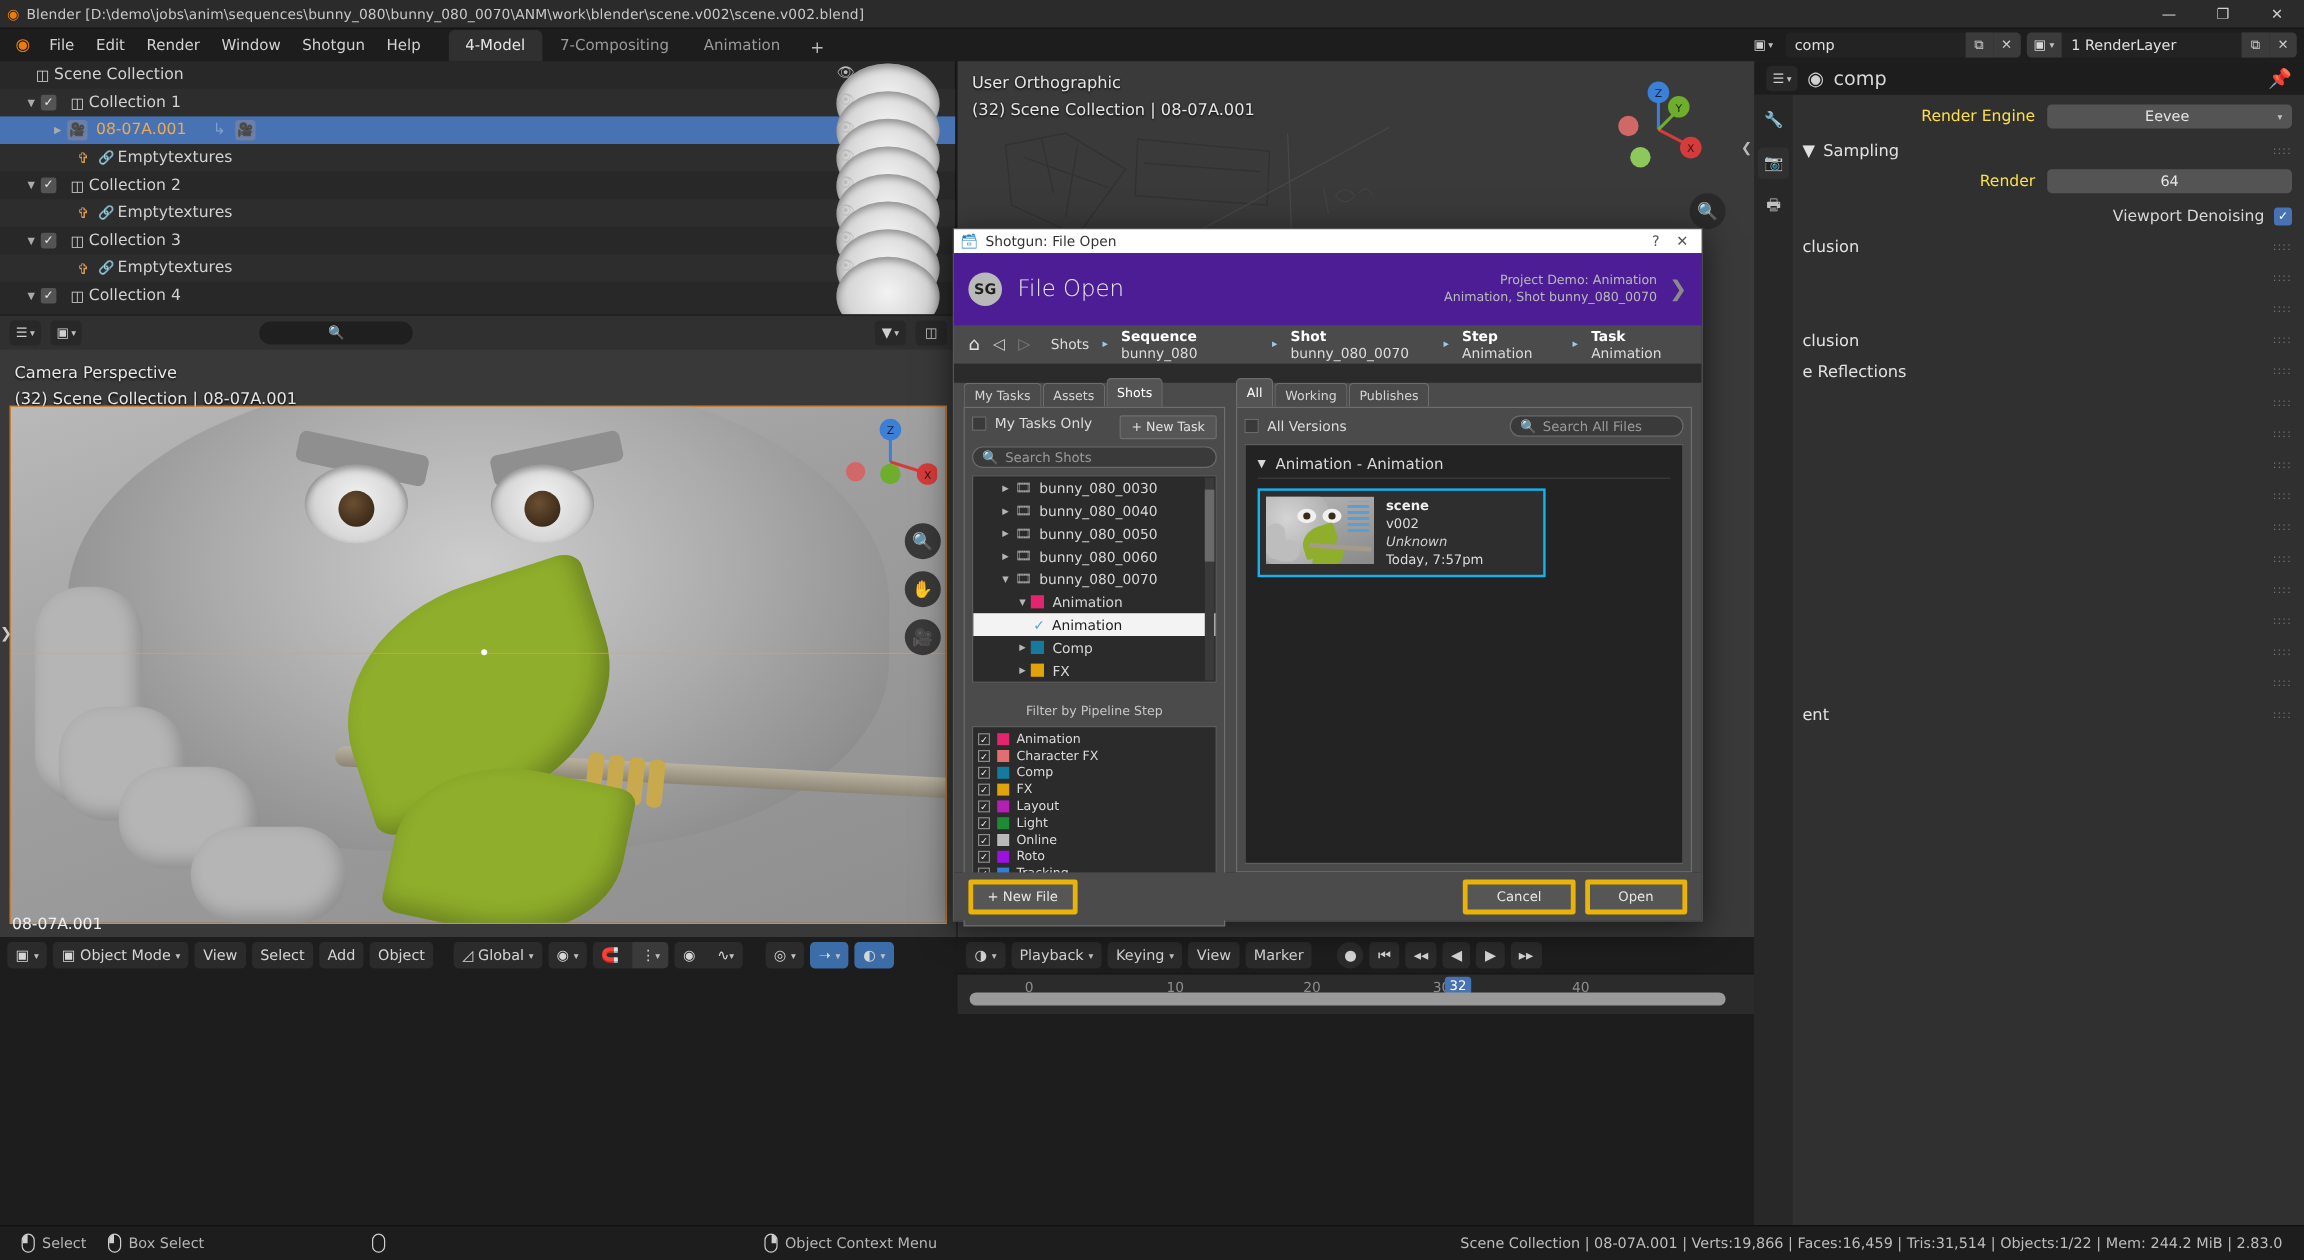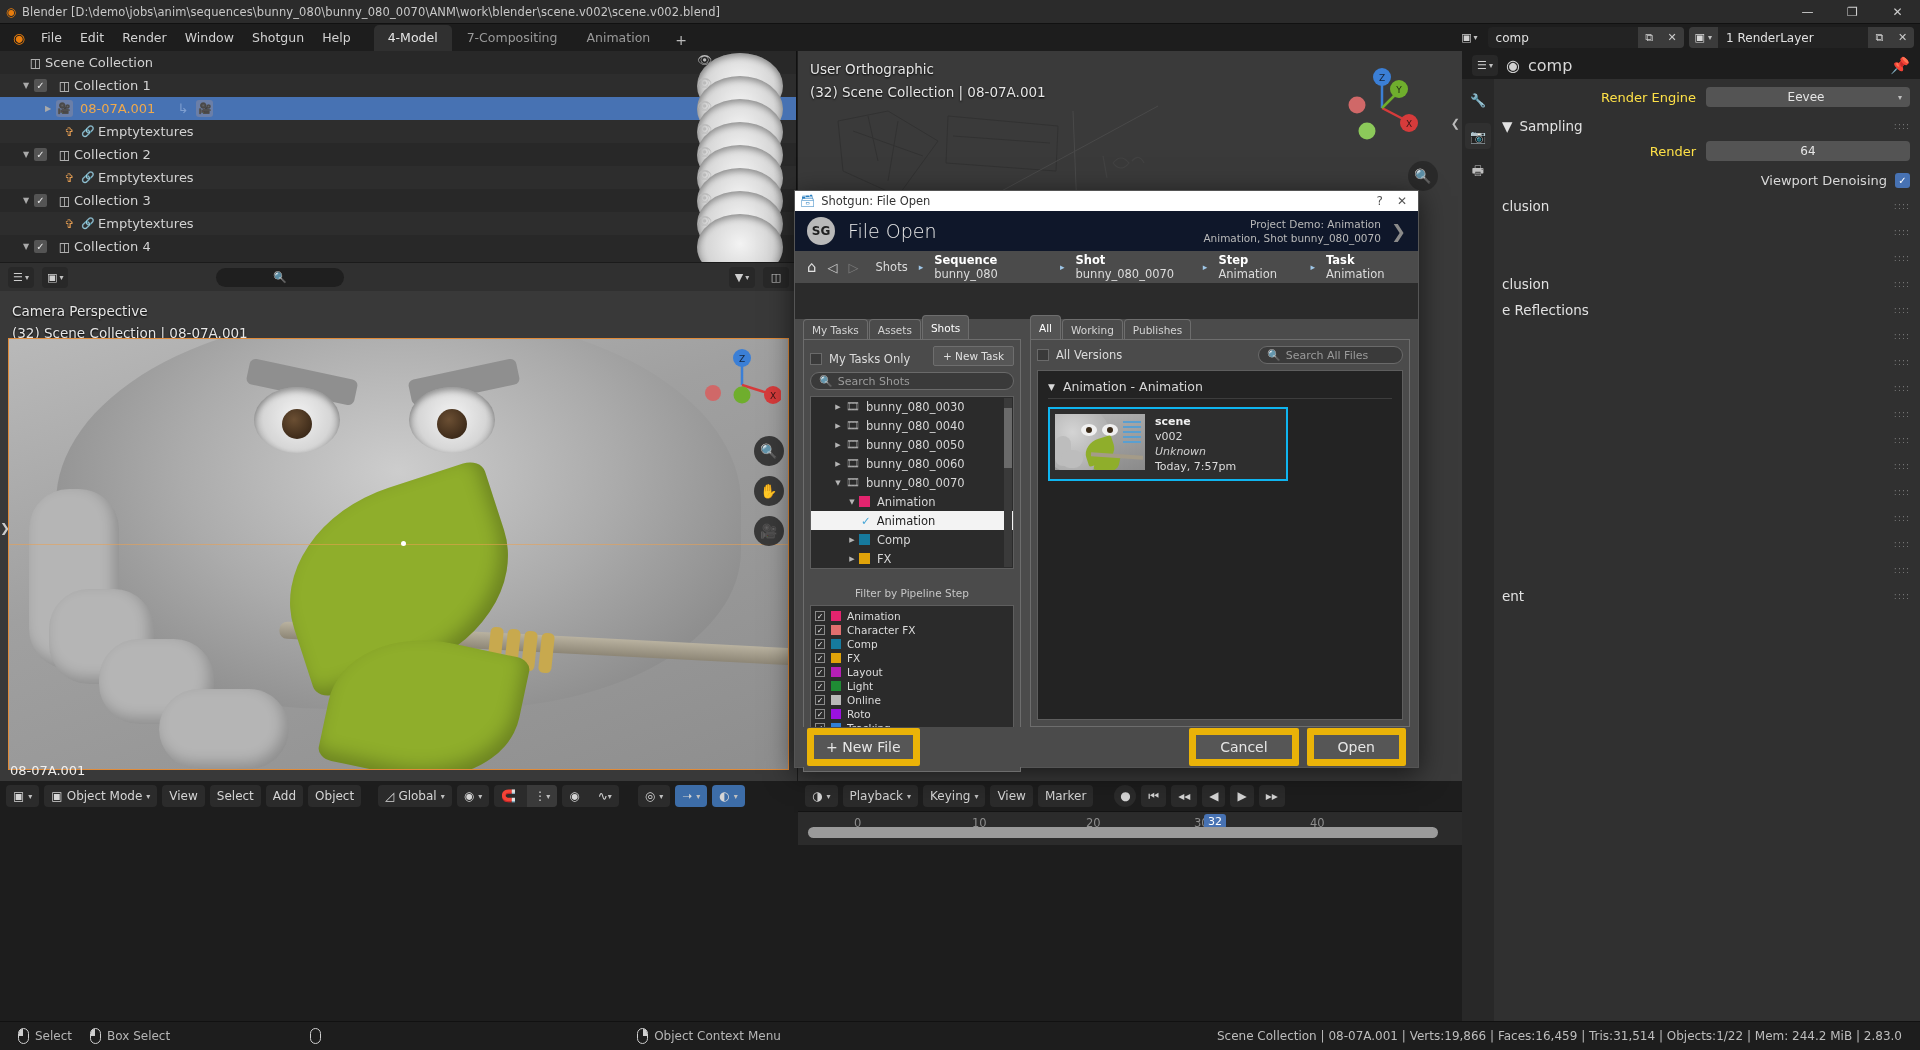--- a/index.html
+++ b/index.html
@@ -195,21 +195,21 @@
 
   
   .sg-dialog {
     position: absolute; left: 794px; top: 190px; width: 625px; height: 578px;
     background: #2b2b2b; border: 1px solid #555; box-shadow: 0 6px 26px rgba(0,0,0,.6);
   }
   .sg-titlebar { height: 20px; background: #fff; display: flex; align-items: center; padding: 0 5px; }
   .sg-titlebar .t { font-size: 11.5px; color: #333; margin-left: 6px; }
   .sg-titlebar .tbtns { margin-left: auto; display: flex; gap: 14px; padding-right: 6px; color: #555;
                         font-size: 12px;}
-  .sg-header { height: 40px; background: #0f172a; display: flex; align-items: center; padding: 0 12px;}
+  .sg-header { height: 60px; background: #4c1d95; display: flex; align-items: center; padding: 0 12px;}
   .sg-logo { width: 28px; height: 28px; border-radius: 50%; background: #b9b9b9; color: #202020;
              display:flex; align-items:center; justify-content:center; font-weight: bold; font-size: 12px;
              font-family: "DejaVu Sans", sans-serif; }
   .sg-title { font-size: 19px; color: #e9e9e9; margin-left: 13px; font-weight: 300; }
   .sg-projinfo { margin-left: auto; text-align: right; font-size: 10.5px; color: #b9b9b9; line-height: 14px;}
   .sg-chev { margin-left: 10px; color: #8a8a8a; font-size: 18px; }
   .sg-nav { height: 32px; background: #4b4b4b; display: flex; align-items: center; padding: 0 12px; gap: 11px;}
   .sg-nav .crumb { font-size: 11.5px; color: #dcdcdc; }
   .sg-nav .crumb b { color: #fff; }
   .sg-nav .sep { color: #9fc7e8; font-size: 9px; }
@@ -252,21 +252,21 @@
   .filecard { margin-top: 8px; border: 2px solid #0fb5f0; background: #2e2e2e; display: flex;
               padding: 5px; gap: 10px; width: 240px; }
   .thumb { width: 90px; height: 56px; background: linear-gradient(160deg,#b8b8b8,#8a8a8a);
            position: relative; overflow: hidden; }
   .fmeta { font-size: 11px; color: #dcdcdc; line-height: 15px; }
   .fmeta .nm { font-weight: bold; color: #f0f0f0; }
   .fmeta .it { font-style: italic; color: #cfcfcf; }
   .sg-footer { position: absolute; bottom: 0; left: 0; right: 0; height: 40px; background: #4b4b4b;
                display: flex; align-items: center; padding: 0 12px; }
   .sg-footer .right { margin-left: auto; display: flex; gap: 8px; }
-  .fbtn { background: #565656; border: 7px solid #eab308; border-radius: 2px; font-size: 14px;
+  .fbtn { background: #565656; border: 4px solid #eab308; border-radius: 2px; font-size: 11px;
           color: #e6e6e6; padding: 4px 24px; }
 </style>
 </head>
 <body>
 
 <div id="root">
 
   <div class="titlebar">
     <span class="tb-icon">◉</span>
     <span class="tb-text">Blender [D:\demo\jobs\anim\sequences\bunny_080\bunny_080_0070\ANM\work\blender\scene.v002\scene.v002.blend]</span>
@@ -658,21 +658,21 @@
 
     <div class="sg-body">
 
       <div class="sg-left">
         <div class="tabrow">
           <div class="tabx">My Tasks</div>
           <div class="tabx">Assets</div>
           <div class="tabx active">Shots</div>
         </div>
         <div class="panel">
-          <div style="display:flex;align-items:flex-end">
+          <div style="display:flex;align-items:flex-start">
             <span class="chkrow">
               <span class="box"></span>
               <span>My Tasks Only</span>
             </span>
             <span class="btn" style="margin-left:auto">+ New Task</span>
           </div>
           <div class="srch">
             <span>🔍</span>
             <span>Search Shots</span>
           </div>

